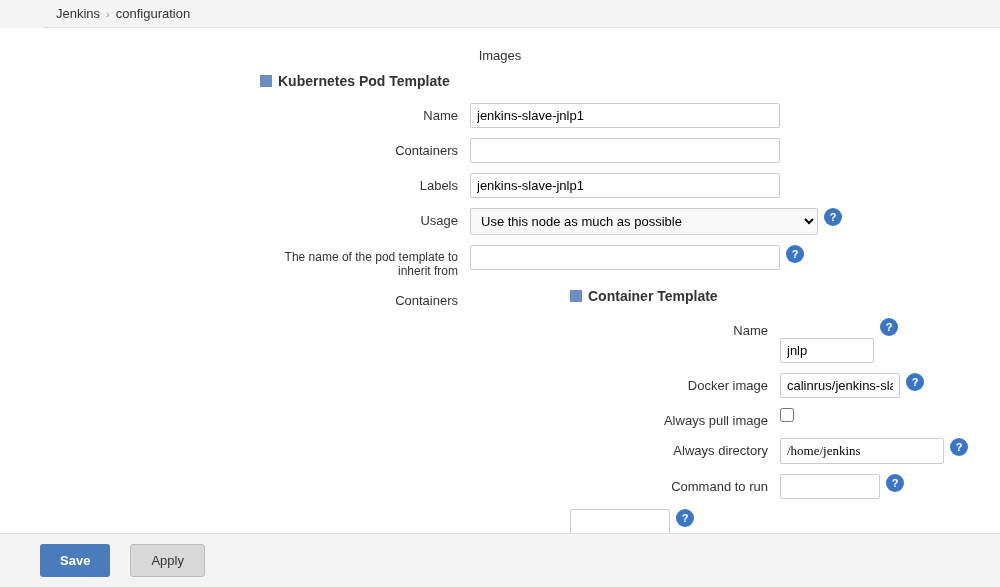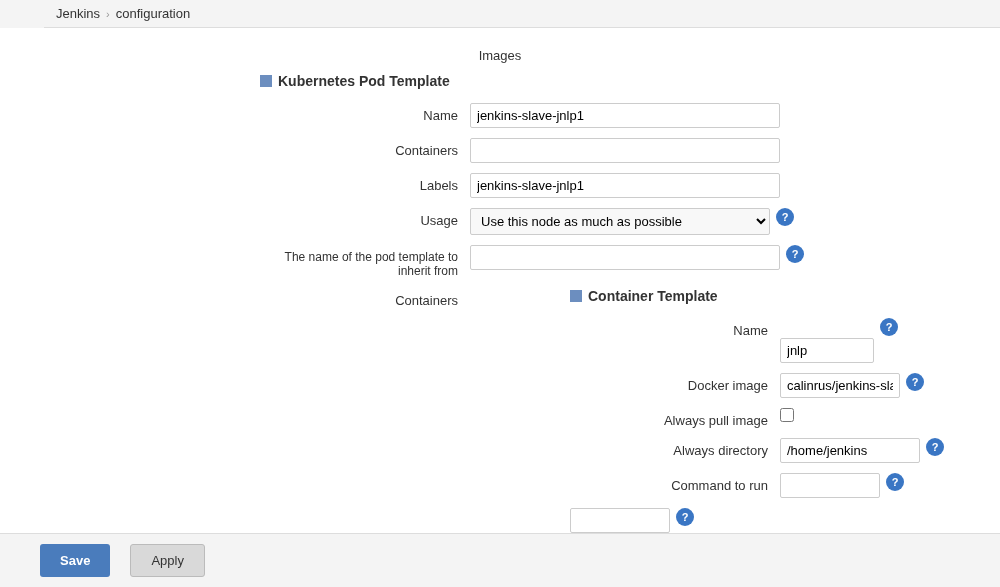--- a/index.html
+++ b/index.html
@@ -85,21 +85,21 @@
 
     .input-wide { width: 310px; }
     .input-small { width: 94px; margin-top: 20px; }
 
     .form-select {
       border: 1px solid #ccc;
       border-radius: 2px;
       padding: 4px 6px;
       font-size: 13px;
       background: #f8f8f8;
-      width: 300px;
+      width: 348px;
       cursor: pointer;
     }
 
     .help-icon {
       display: inline-flex;
       align-items: center;
       justify-content: center;
       width: 18px;
       height: 18px;
       border-radius: 50%;
@@ -274,21 +274,21 @@
         <div class="form-row">
           <div class="form-label">Always pull image</div>
           <div class="input-with-help">
             <input type="checkbox" class="checkbox-input" style="">
           </div>
         </div>
 
         <div class="form-row">
           <div class="form-label">Always directory</div>
           <div class="input-with-help">
-            <input type="text" class="form-input" style="width: 140px;" value="/home/jenkins">
+            <input type="text" class="form-input" style="width: 164px; font-family: Liberation Serif, serif;" value="/home/jenkins">
             <span class="help-icon">?</span>
           </div>
         </div>
 
         <div class="form-row">
           <div class="form-label">Command to run</div>
           <div class="input-with-help">
             <input type="text" class="form-input" style="width: 100px;" value="">
             <span class="help-icon">?</span>
           </div>

